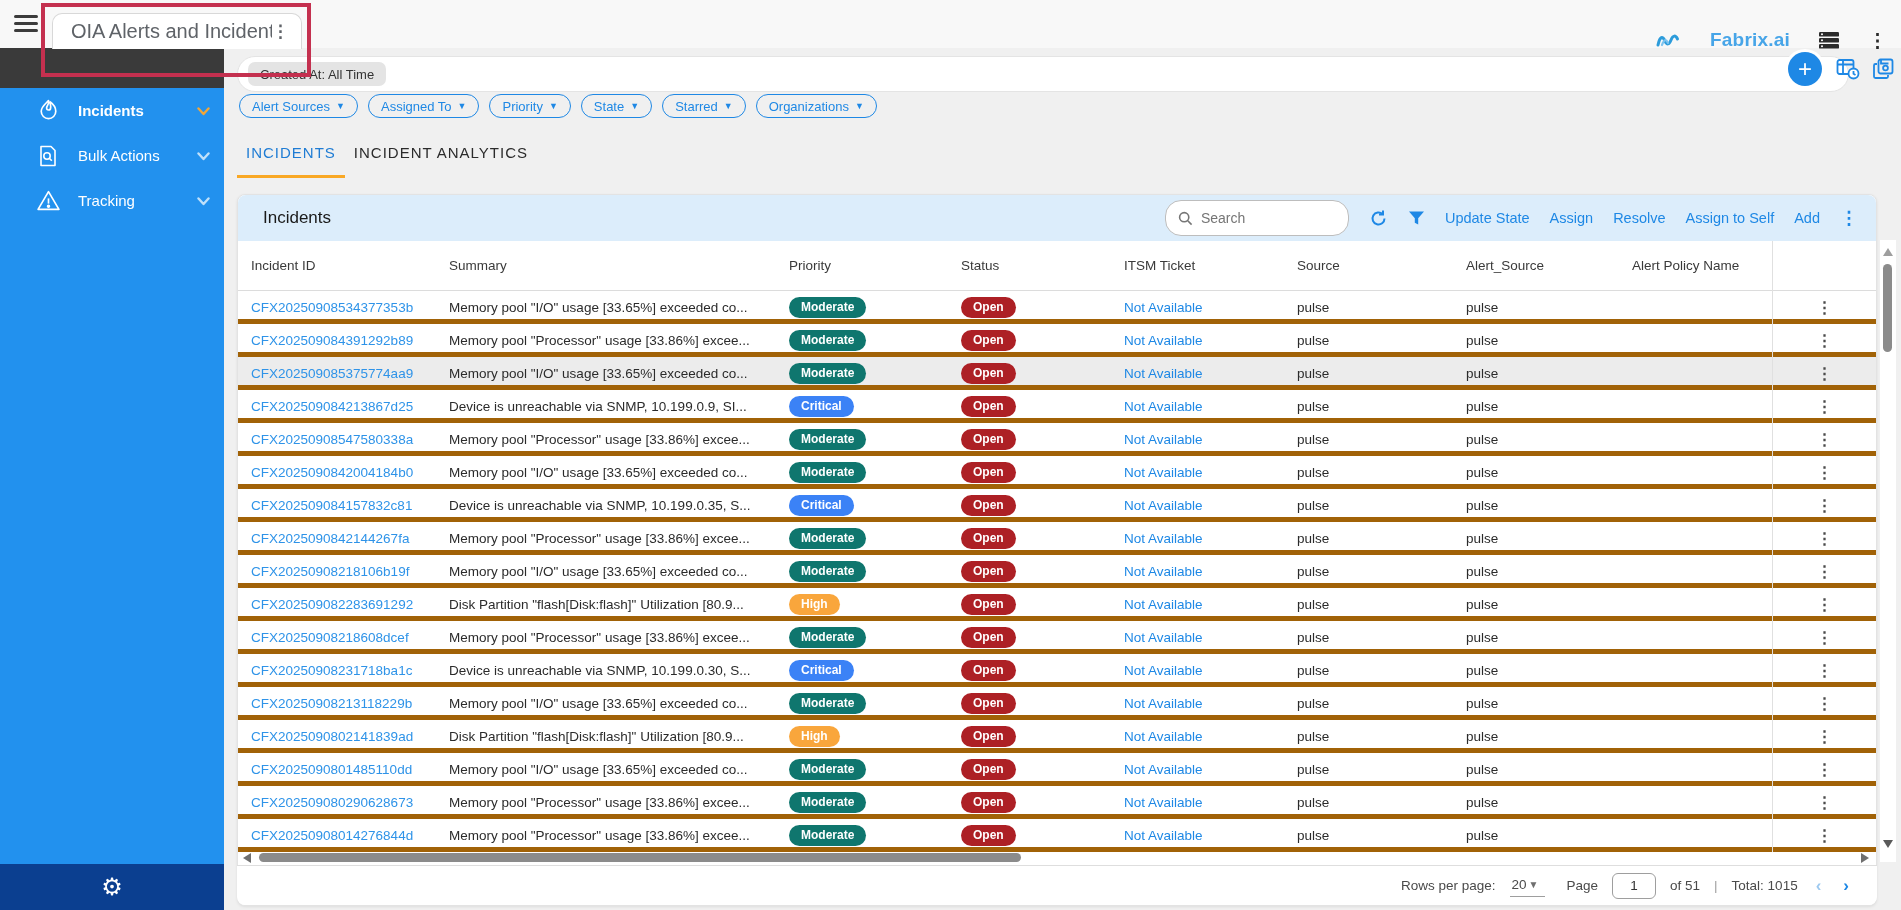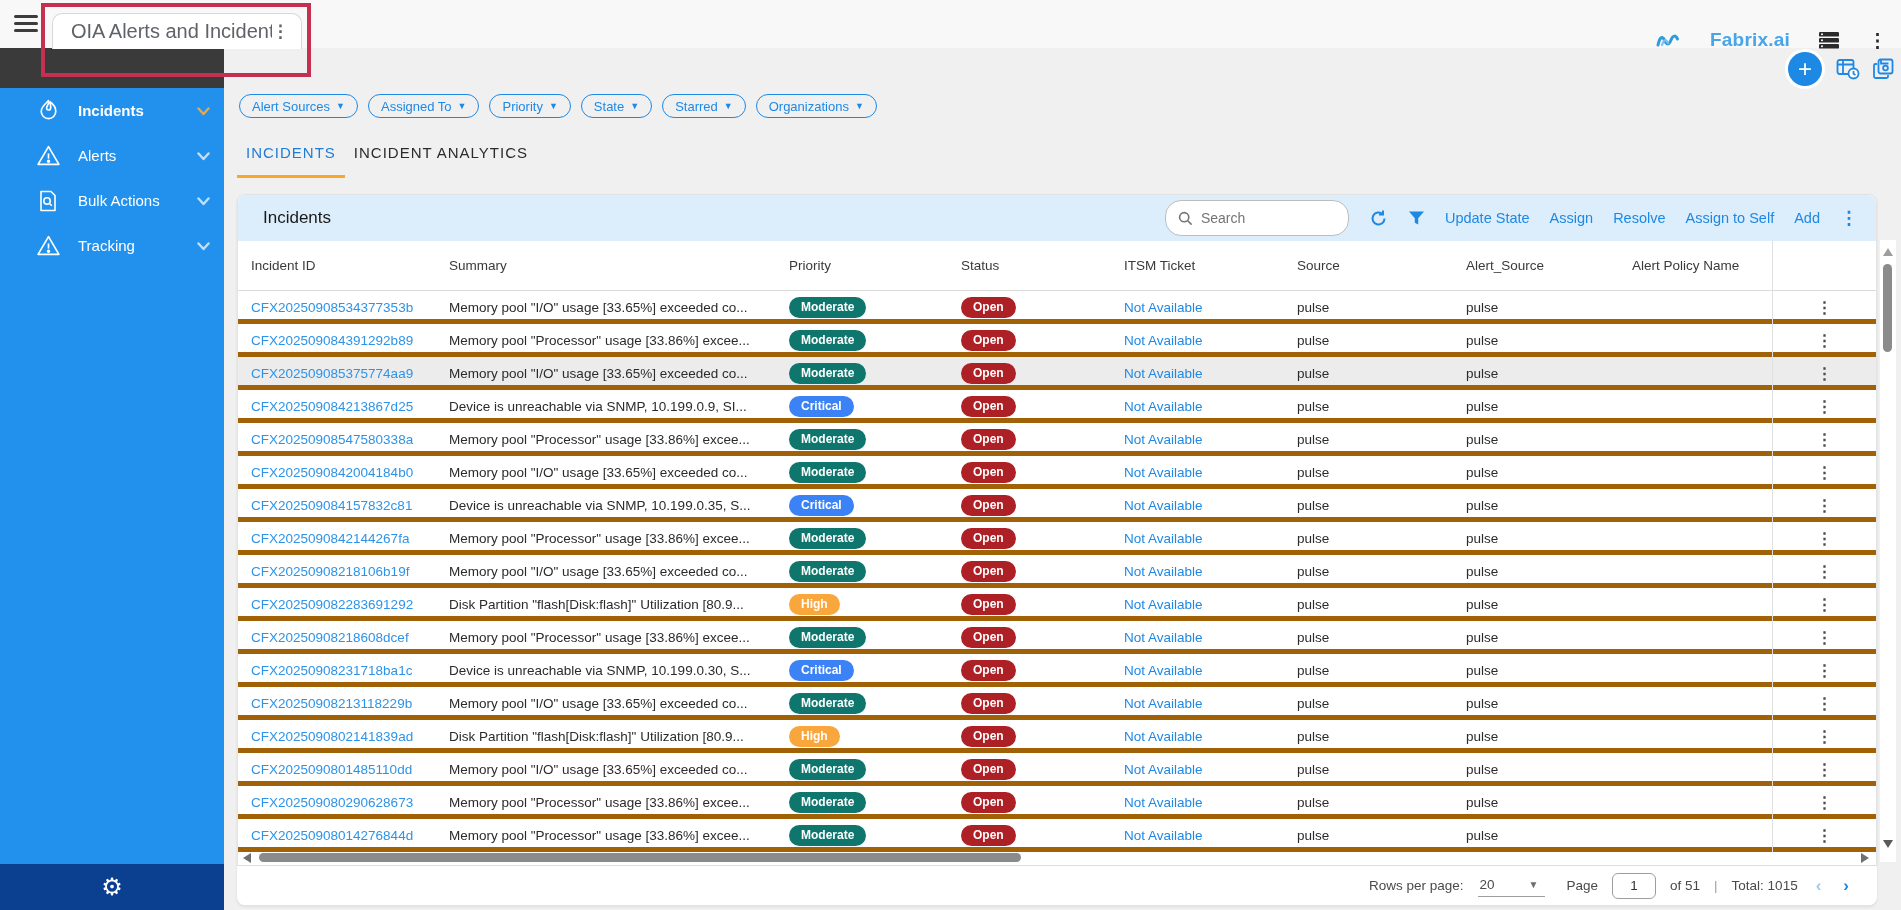--- a/index.html
+++ b/index.html
@@ -97,21 +97,21 @@
   .vs-up { position:absolute; left:3px; top:8px; width:0; height:0; border-left:5px solid transparent; border-right:5px solid transparent;
     border-bottom:8px solid #9e9e9e; cursor:pointer; }
   .vs-thumb { position:absolute; left:3px; top:24px; width:9px; height:88px; background:#8b8b8b; border-radius:5px; cursor:grab; }
   .vs-down { position:absolute; left:3px; top:600px; width:0; height:0; border-left:5px solid transparent; border-right:5px solid transparent;
     border-top:8px solid #5a5a5a; cursor:pointer; }
 
   
   .pfooter { position:absolute; left:237px; top:865px; width:1640px; height:40px; border-top:1px solid #dedede;
     display:flex; align-items:center; justify-content:flex-end; gap:14px; padding-right:24px; background:#fff;
     border-radius:0 0 8px 8px; font-size:13.5px; color:#4a4a4a; }
-  .rpp-select { display:flex; align-items:center; gap:34px; border-bottom:1px solid #9e9e9e; padding:2px 6px 4px 2px; cursor:pointer; }
+  .rpp-select { display:flex; align-items:center; gap:2px; border-bottom:1px solid #9e9e9e; padding:2px 6px 4px 2px; cursor:pointer; }
   .rpp-select .caret { font-size:10px; color:#6f6f6f; }
   .page-input { width:44px; height:26px; border:1px solid #9e9e9e; border-radius:6px; text-align:center; font-size:13.5px;
     color:#333; outline:none; font-family:"Liberation Sans", sans-serif; }
   .pg-sep { color:#9e9e9e; }
   .pg-prev { color:#9dc9f0; font-size:17px; font-weight:bold; cursor:default; padding:0 4px; }
   .pg-next { color:#1e88e5; font-size:17px; font-weight:bold; cursor:pointer; padding:0 4px; }
 </style>
 </head>
 <body>
 
@@ -158,33 +158,20 @@
             <path d="M12 2.5c1.2 3-1.8 4.6-1.8 7a1.9 1.9 0 0 0 3.8.2c.6-2.2-.8-4.2-.3-5.9C16.5 5.8 19 9.2 19 12.8A7 7 0 0 1 5 12.8c0-4.3 4.2-7.3 7-10.3z"></path>
           </svg>
         </span>
         <span class="s-label">Incidents</span>
         <span class="chev"><svg width="13" height="9" viewBox="0 0 13 9" fill="none" stroke-width="2.4" stroke-linecap="round" stroke-linejoin="round" stroke="#f0a63a">
             <path d="M1.5 1.5 6.5 7 11.5 1.5"></path>
           </svg></span>
       </div>
       <div class="side-item">
         <span class="s-ico">
-          <svg width="25" height="25" viewBox="0 0 24 24" fill="none" stroke="#fff" stroke-width="1.6" stroke-linejoin="round">
-            <path d="M12 3.5 22 20.5H2Z"></path>
-            <line x1="12" y1="10" x2="12" y2="15"></line>
-            <circle cx="12" cy="17.6" r="0.9" fill="#fff"></circle>
-          </svg>
-        </span>
-        <span class="s-label">Alerts</span>
-        <span class="chev"><svg width="13" height="9" viewBox="0 0 13 9" fill="none" stroke-width="2.4" stroke-linecap="round" stroke-linejoin="round" stroke="#bfe0fa">
-            <path d="M1.5 1.5 6.5 7 11.5 1.5"></path>
-          </svg></span>
-      </div>
-      <div class="side-item">
-        <span class="s-ico">
           <svg width="24" height="24" viewBox="0 0 24 24" fill="none" stroke="#fff" stroke-width="1.6">
             <path d="M5 2.5h10l4 4v15H5z" stroke-linejoin="round"></path>
             <circle cx="11" cy="12" r="3.2"></circle>
             <path d="M13.3 14.3 15.8 16.8"></path>
           </svg>
         </span>
         <span class="s-label">Bulk Actions</span>
         <span class="chev"><svg width="13" height="9" viewBox="0 0 13 9" fill="none" stroke-width="2.4" stroke-linecap="round" stroke-linejoin="round" stroke="#bfe0fa">
             <path d="M1.5 1.5 6.5 7 11.5 1.5"></path>
           </svg></span>
@@ -200,20 +187,23 @@
         <span class="s-label">Tracking</span>
         <span class="chev"><svg width="13" height="9" viewBox="0 0 13 9" fill="none" stroke-width="2.4" stroke-linecap="round" stroke-linejoin="round" stroke="#bfe0fa">
             <path d="M1.5 1.5 6.5 7 11.5 1.5"></path>
           </svg></span>
       </div>
     </div>
   <div class="side-footer">
     <span class="gear">⚙</span>
   </div>
 
+  <div class="created-bar">
+    <span class="created-chip">Created At: All Time</span>
+  </div>
   <div class="add-btn">+</div>
   <div class="top-right-ics">
     <span class="ic-btn">
       <svg width="24" height="22" viewBox="0 0 24 22" fill="none" stroke="#1e88e5" stroke-width="1.8">
         <rect x="1.5" y="2" width="16" height="14" rx="2"></rect>
         <path d="M1.5 6.5h16 M7 2v14"></path>
         <circle cx="17.5" cy="15.5" r="5" fill="#fff"></circle>
         <path d="M17.5 13v2.7l2 1.2"></path>
       </svg>
     </span>

